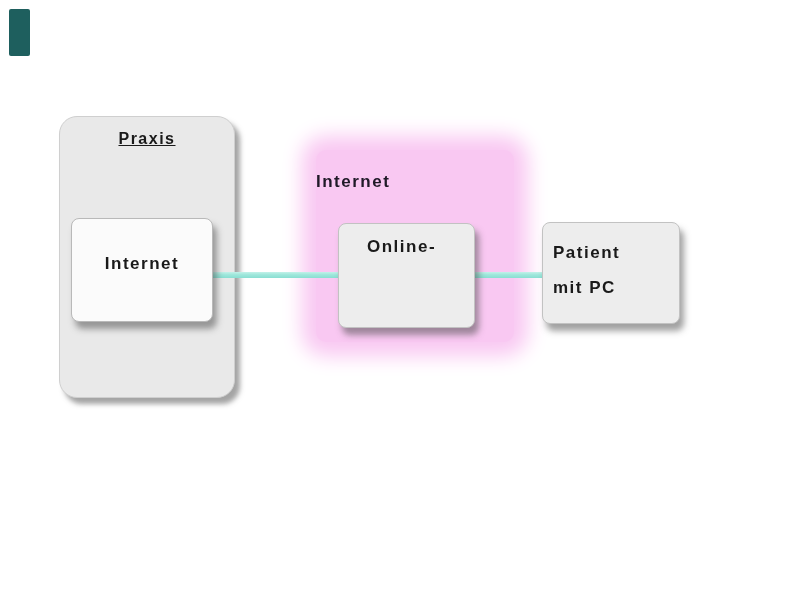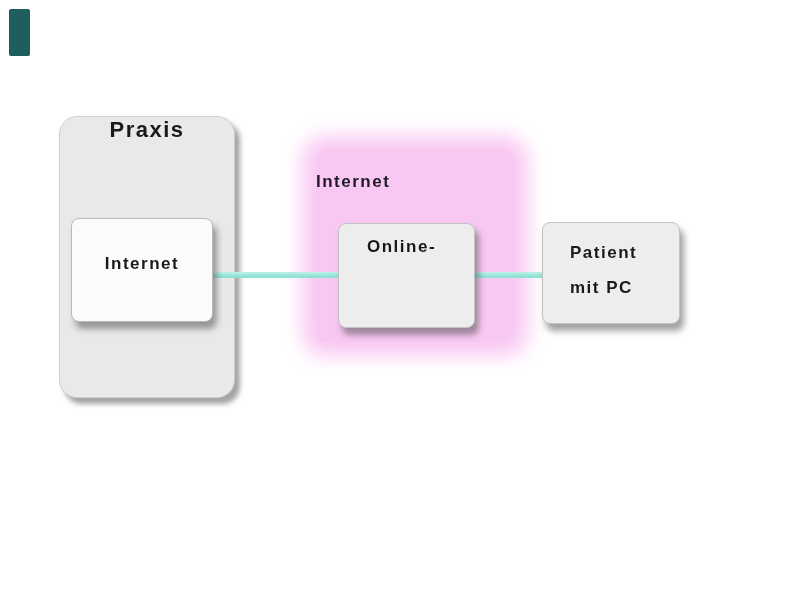--- a/index.html
+++ b/index.html
@@ -35,25 +35,27 @@
     top: 116px;
     width: 174px;
     height: 280px;
     background: var(--praxis-fill, #e9e9e9);
     border: 1px solid #cfcfcf;
     border-radius: 18px;
     box-shadow: 5px 6px 5px rgba(90,90,90,0.55);
     z-index: 2;
   }
   .praxis-title {
+    margin-top: 13px;
     text-align: center;
-    font-size: 22px;
+    font-size: 16px;
     font-weight: bold;
     letter-spacing: 1.5px;
     color: var(--text, #1a1a1a);
+    text-decoration: underline;
   }
 
   
   .internet-glow {
     position: absolute;
     left: 316px;
     top: 150px;
     width: 198px;
     height: 192px;
     background: var(--glow, #f9c8f2);
@@ -115,21 +117,21 @@
     width: 137px;
     height: 105px;
     padding: 5px 0 0 28px;
     line-height: 35px;
   }
   .patient-box {
     left: 542px;
     top: 222px;
     width: 138px;
     height: 102px;
-    padding: 12px 0 0 27px;
+    padding: 12px 0 0 10px;
     line-height: 35px;
   }
   .node .line { display: block; }
 </style>
 </head>
 <body>
 
 <div class="canvas">
 
   <div class="corner-bar"></div>

